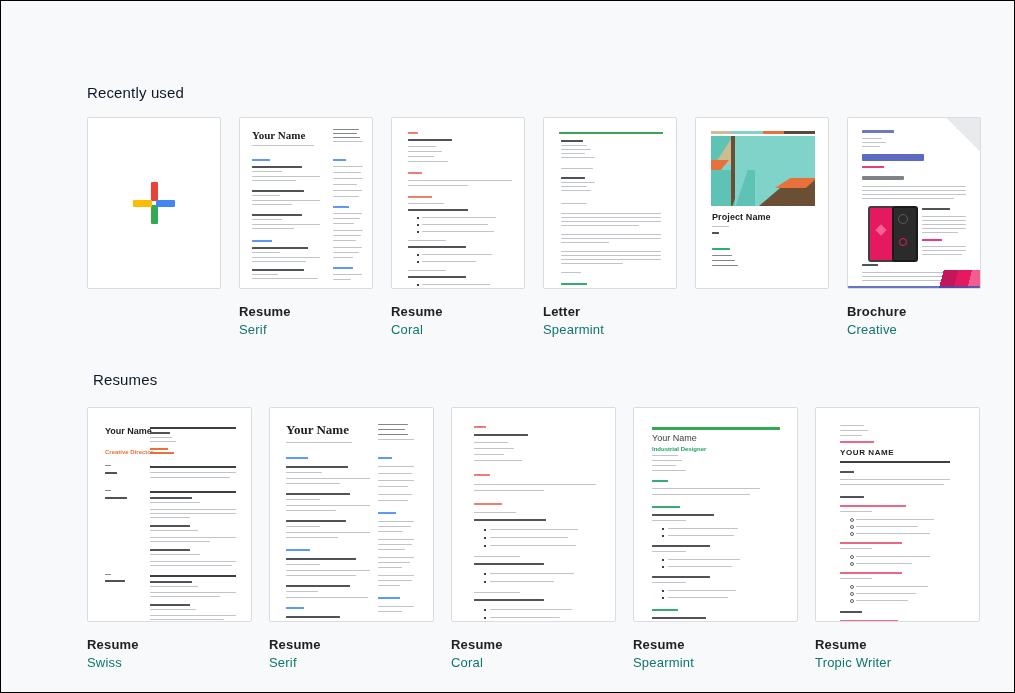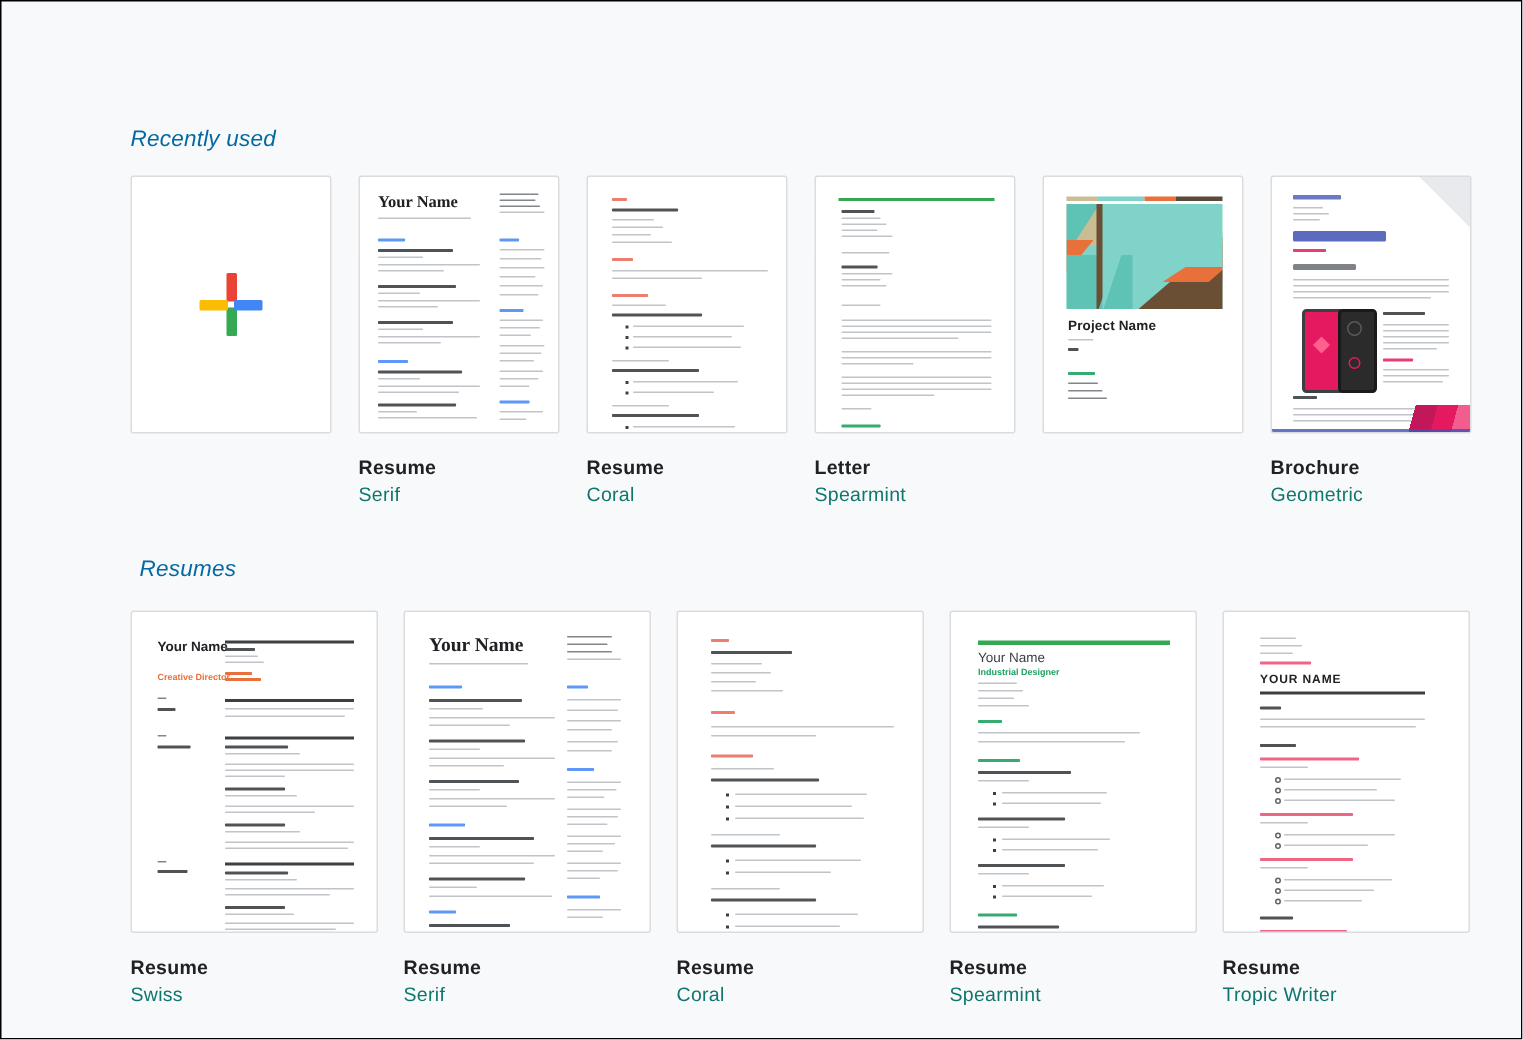--- a/index.html
+++ b/index.html
@@ -55,23 +55,22 @@
   .content {
     position: absolute;
     left: 0; top: 53px;
     width: 1015px;
     height: 640px;
     overflow: hidden;
   }
   .section { position: relative; }
   .section-title {
     font-size: 15px;
-    color: #0369a1;
+    color: #0f172a;
     letter-spacing: .15px;
-    font-style: italic;
   }
   .sec-recent .section-title { position:absolute; left: 86px; top: 30px; }
   .sec-resumes .section-title { position:absolute; left: 92px; top: 317px; }
 
   .row {
     position: absolute;
     display: flex;
   }
   .row-recent { left: 86px; top: 63px; gap: 18px; }
   .row-resumes { left: 86px; top: 353px; gap: 17px; }
@@ -370,21 +369,21 @@
               <div class="ln bold" style="left:14px; top:146px; width:16px;"></div>
               <div class="ln" style="left:14px; top:154px; width:104px;"></div>
               <div class="ln" style="left:14px; top:158px; width:104px;"></div>
               <div class="ln" style="left:14px; top:162px; width:98px;"></div>
               <div class="brochure-corner" style="width:44px; height:18px; background:linear-gradient(105deg, transparent 0 16%, #c2185b 16% 46%, #e5195f 46% 74%, #f05d8e 74% 100%);"></div>
               <div style="position:absolute; left:0; bottom:0; width:100%; height:2px; background:#3f51b5; opacity:.8;"></div>
             </div>
           </div>
           <div class="caption">
             <div class="cap-title">Brochure</div>
-            <div class="cap-sub">Geometric</div>
+            <div class="cap-sub">Creative</div>
           </div>
         </div>
 
       </div>
     </div>
 
     <div class="section sec-resumes">
       <div class="section-title">Resumes</div>
 
       <div class="row row-resumes">

